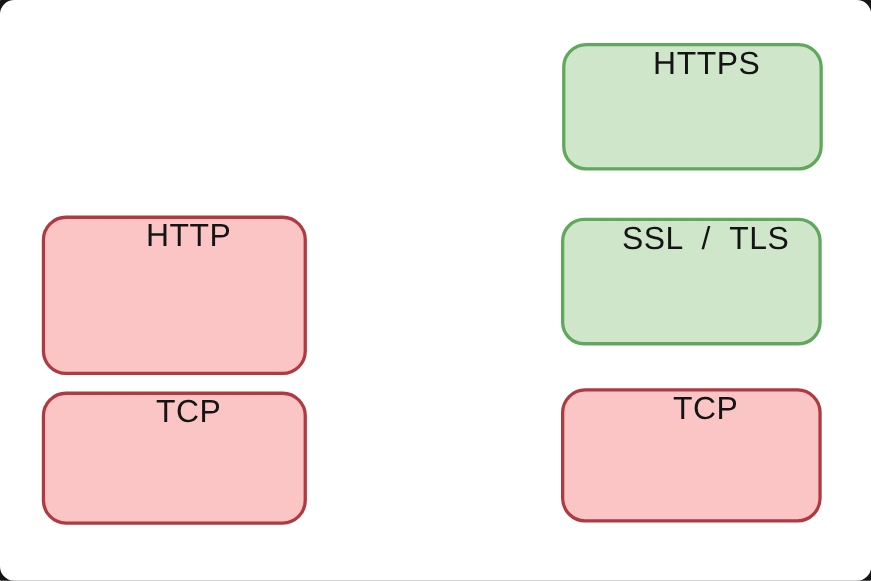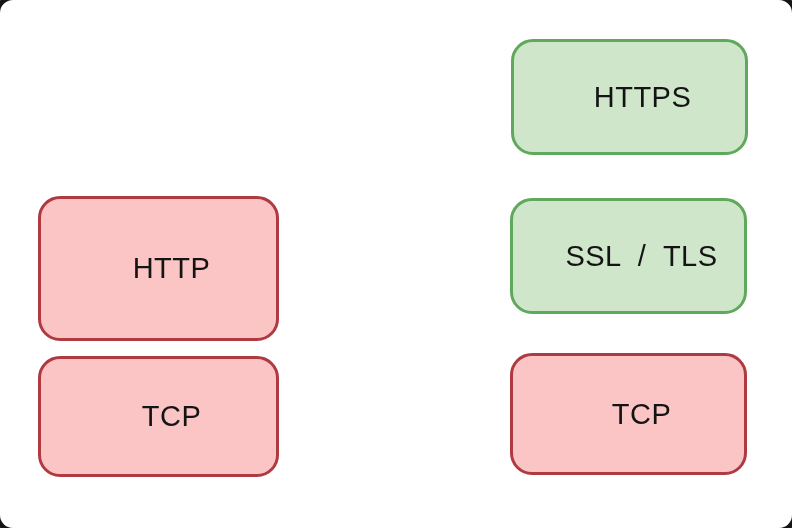--- a/index.html
+++ b/index.html
@@ -20,21 +20,21 @@
     inset: -5px;
     border: 5px solid #151515;
     border-radius: 18px;
     pointer-events: none;
     z-index: 10;
   }
   .box {
     position: absolute;
     box-sizing: border-box;
     display: flex;
-    align-items: center;
+    align-items: flex-start;
     justify-content: center;
     border-radius: 22px;
     border: 3px solid transparent;
     padding-left: 26px;
   }
   .box-label {
     font-size: 29px;
     font-weight: 400;
     letter-spacing: 0.5px;
     color: #141414;
@@ -46,21 +46,21 @@
   }
   .box.green {
     background: var(--green-fill, #cfe6ca);
     border-color: var(--green-stroke, #60a85c);
   }
   
   .box.http      { left: 38px;  top: 196px; width: 241px; height: 145px; }
   .box.tcp-left  { left: 38px;  top: 356px; width: 241px; height: 121px; }
   
   .box.https     { left: 511px; top: 39px;  width: 237px; height: 116px; }
-  .box.ssl-tls   { left: 510px; top: 198px; width: 237px; height: 116px; }
+  .box.ssl-tls   { left: 510px; top: 198px; width: 237px; height: 116px; border-radius: 21px; }
   .box.tcp-right { left: 510px; top: 353px; width: 237px; height: 122px; }
 </style>
 </head>
 <body style="background: rgb(255, 255, 255);">
 
 <div class="window-corner-border"></div>
 
 <div class="box red http">
   <span class="box-label">HTTP</span>
 </div>

